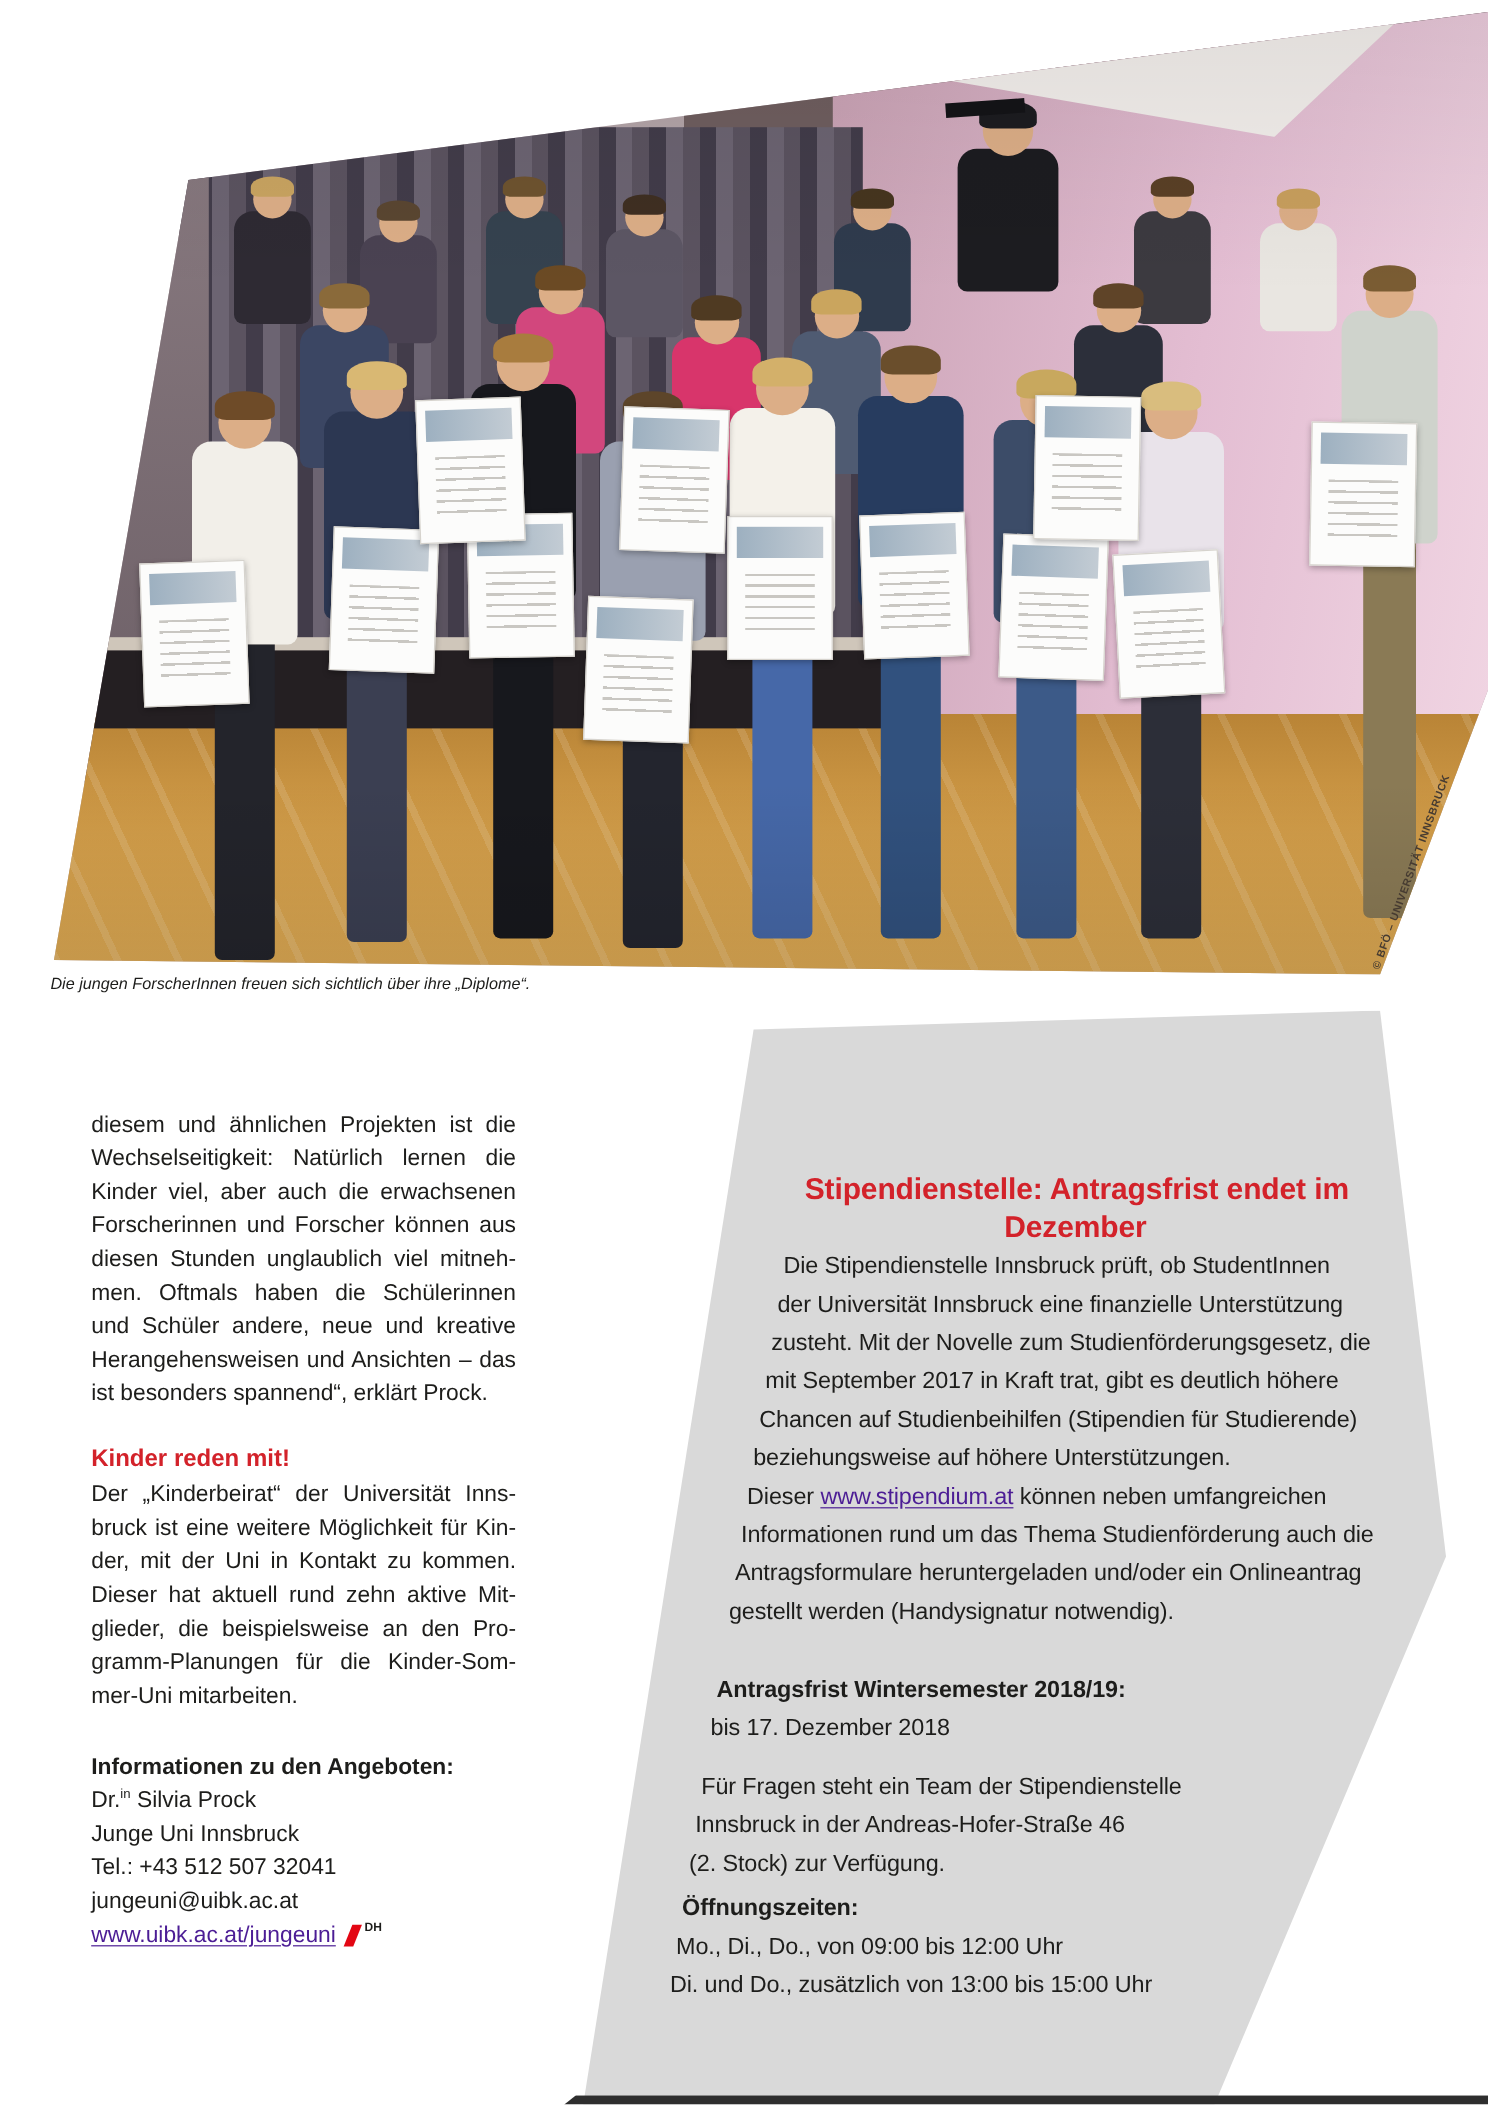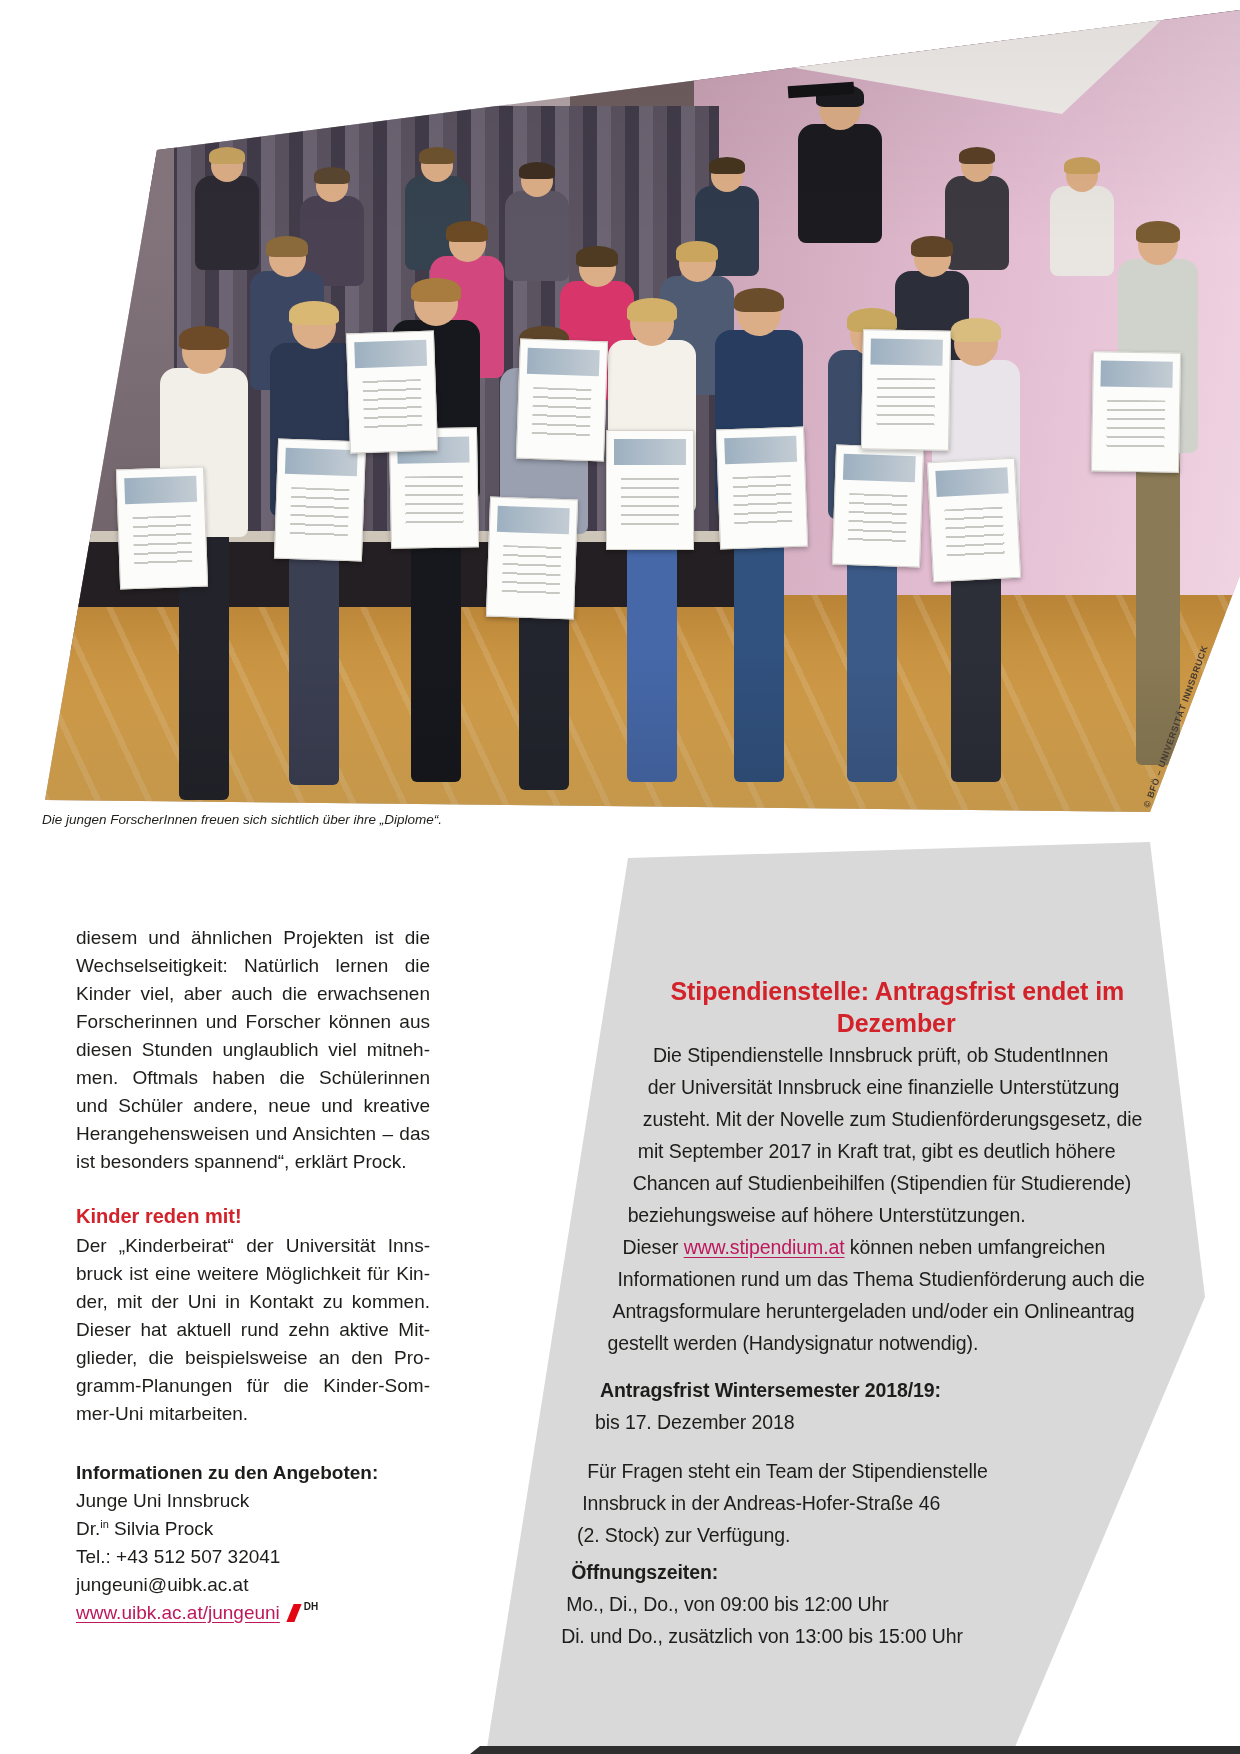--- a/index.html
+++ b/index.html
@@ -50,38 +50,38 @@
   }
   
   .caption{position:absolute;left:42px;top:812px;font-style:italic;font-size:13.5px;color:#1d1d1b;}
   
   .leftcol{position:absolute;left:76px;top:924px;width:354px;font-size:19px;line-height:28px;}
   .leftcol p{margin:0;text-align:justify;hyphens:manual;}
   .red-head{color:var(--accent,#d3222a);font-weight:bold;font-size:20px;margin:26px 0 2px 0;}
   .info-head{font-weight:bold;margin-top:31px;}
   .info-line{white-space:nowrap;}
   sup.small{font-size:11px;vertical-align:super;line-height:0;}
-  a.plainlink{color:#be185d;text-decoration:underline;text-underline-offset:3px;cursor:pointer;}
+  a.plainlink{color:#4c1d95;text-decoration:underline;text-underline-offset:3px;cursor:pointer;}
   .site-line{display:flex;align-items:center;gap:6px;}
   .author-slash{display:inline-block;width:8px;height:18px;background:#e30613;
     transform:skewX(-22deg);margin-left:4px;flex:0 0 auto;}
   .author-initials{font-size:10px;font-weight:bold;vertical-align:super;position:relative;top:-6px;}
   
   .infobox{
     position:absolute;left:440px;top:842px;width:780px;height:912px;
     background:var(--boxbg,#d9d9d9);
     clip-path:polygon(188px 16px,710px 0,765px 455px,572px 912px,46px 912px);
     font-size:19.5px;line-height:32px;letter-spacing:-0.1px;
   }
   .cut-l{float:left;width:244px;height:912px;shape-outside:polygon(0 0,244px 0,100px 100%,0 100%);}
   .cut-r{float:right;width:240px;height:912px;shape-outside:polygon(140px 0,240px 0,240px 100%,0 100%,180px 455px);}
   .infobox .box-heading{color:var(--accent,#d3222a);font-weight:bold;font-size:25px;
     text-align:center;margin:133px 0 0 0;line-height:32px;}
   .infobox p.center{margin:0;text-align:left;}
-  .infobox .blk{margin-top:15px;}
+  .infobox .blk{margin-top:33px;}
   .infobox .bold{font-weight:bold;}
   
   .footer-bar{position:absolute;left:470px;top:1746px;width:770px;height:8px;background:#2e2e2e;
     clip-path:polygon(10px 0,100% 0,100% 100%,0 100%);}
 </style>
 </head>
 <body>
 
 <div class="page" style="--accent: #d3222a; --boxbg: #d9d9d9;">
 
@@ -224,22 +224,22 @@
     <div class="photo-credit">© BFÖ – UNIVERSITÄT INNSBRUCK</div>
   </div>
 
   <div class="caption">Die jungen ForscherInnen freuen sich sichtlich über ihre „Diplome“.</div>
 
   <div class="leftcol">
     <p>diesem und ähnlichen Projekten ist die Wechselseitigkeit: Natürlich lernen die Kinder viel, aber auch die erwachsenen Forscherinnen und Forscher können aus diesen Stunden unglaublich viel mitneh­men. Oftmals haben die Schülerinnen und Schüler andere, neue und kreative Heran­gehensweisen und Ansichten – das ist be­sonders spannend“, erklärt Prock.</p>
     <div class="red-head">Kinder reden mit!</div>
     <p>Der „Kinderbeirat“ der Universität Inns­bruck ist eine weitere Möglichkeit für Kin­der, mit der Uni in Kontakt zu kommen. Dieser hat aktuell rund zehn aktive Mit­glieder, die beispielsweise an den Pro­gramm-Planungen für die Kinder-Som­mer-Uni mitarbeiten.</p>
     <div class="info-head">Informationen zu den Angeboten:</div>
+    <div class="info-line"><span>Dr.</span><sup class="small">in</sup><span> Silvia Prock</span></div>
     <div class="info-line">Junge Uni Innsbruck</div>
-    <div class="info-line"><span>Dr.</span><sup class="small">in</sup><span> Silvia Prock</span></div>
     <div class="info-line">Tel.: +43 512 507 32041</div>
     <div class="info-line">jungeuni@uibk.ac.at</div>
     <div class="info-line site-line">
       <a class="plainlink">www.uibk.ac.at/jungeuni</a>
       <span class="author-slash"></span>
       <span class="author-initials">DH</span>
     </div>
   </div>
 
   <div class="infobox">

